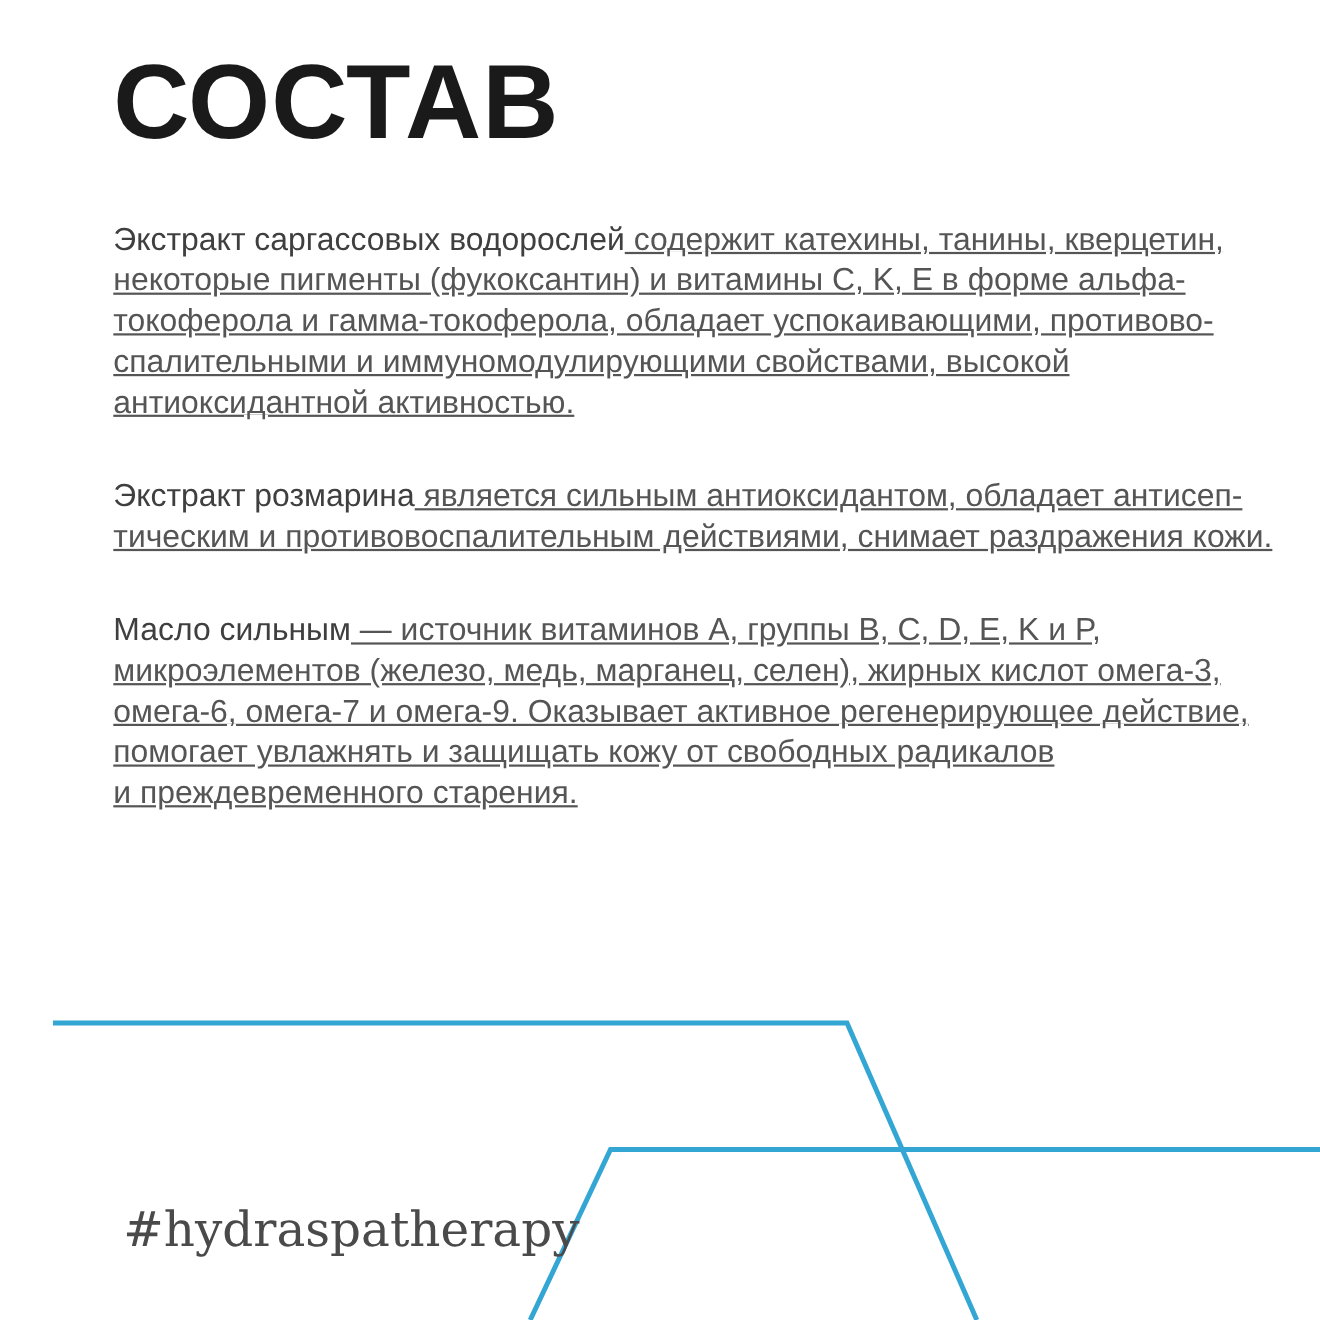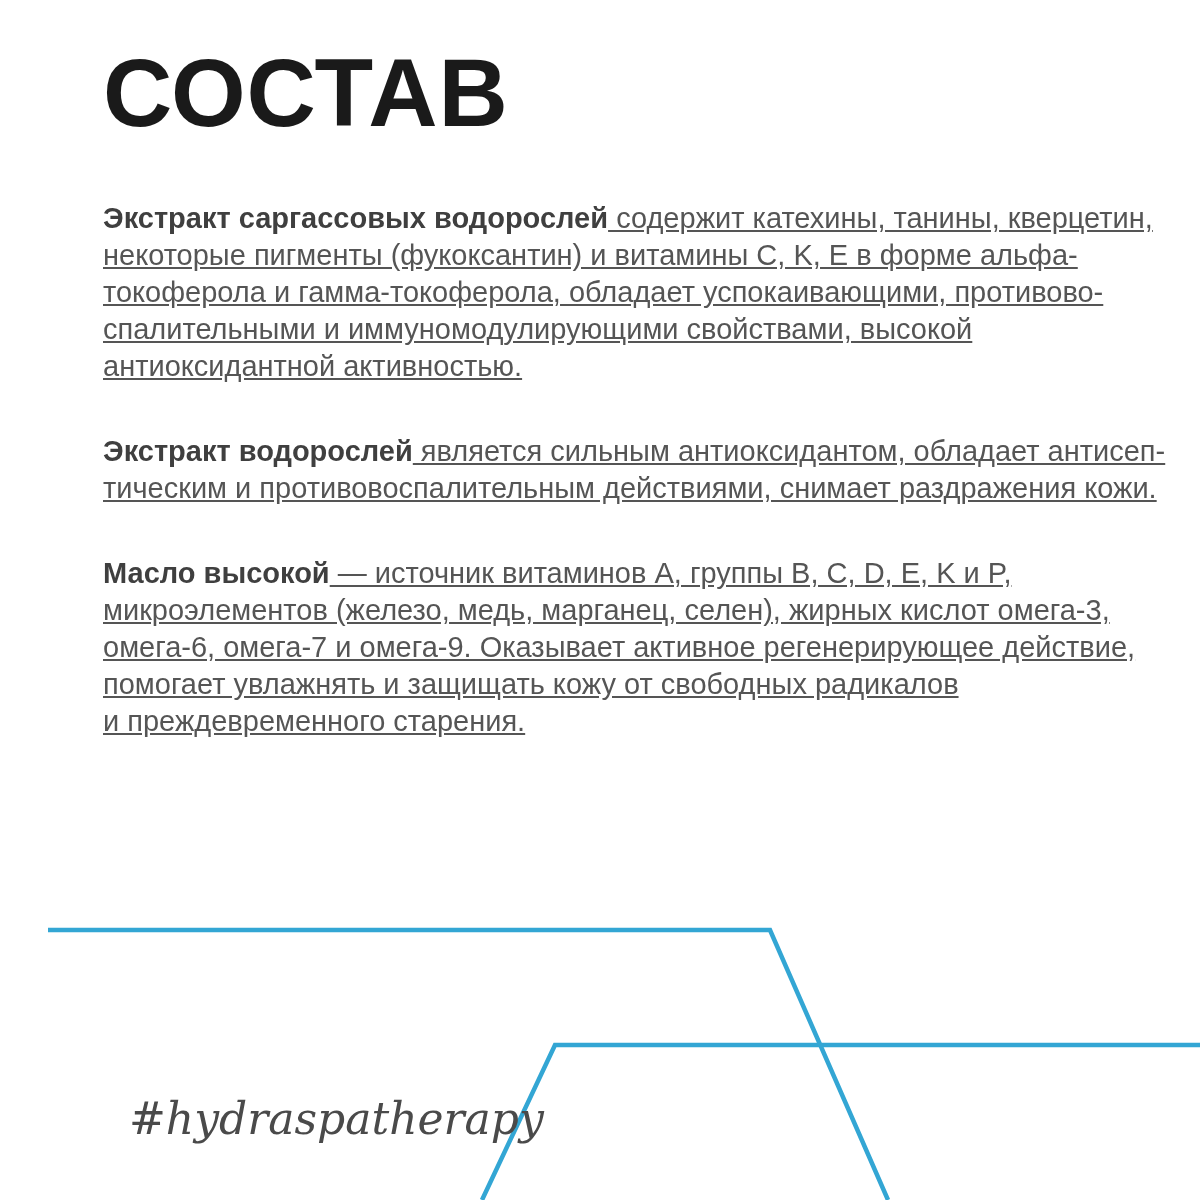--- a/index.html
+++ b/index.html
@@ -35,34 +35,33 @@
     color: var(--title-color);
   }
   .ingredient {
     margin: 0 0 48px 0;
     max-width: 1115px;
     font-size: 29px;
     line-height: 37px;
     color: var(--body-color);
   }
   .ingredient .lead {
-    font-weight: 700;
+    font-weight: 400;
     color: var(--lead-color);
   }
   .ingredient .desc {
     white-space: pre-line;
     text-decoration: underline;
   }
   .hashtag {
     position: absolute;
-    left: 81px;
+    left: 64px;
     top: 1093px;
     z-index: 1;
     font-family: "DejaVu Serif", serif;
-    font-style: italic;
     font-size: 44px;
     color: var(--hashtag-color);
   }
   svg.lines {
     position: absolute;
     inset: 0;
     width: 1200px; height: 1200px;
     z-index: 0;
   }
   svg.lines polyline {
@@ -87,25 +86,25 @@
 
     <section>
       <p class="ingredient">
         <strong class="lead">Экстракт саргассовых водорослей</strong><span class="desc"> содержит катехины, танины, кверцетин,
 некоторые пигменты (фукоксантин) и витамины C, K, E в форме альфа-
 токоферола и гамма-токоферола, обладает успокаивающими, противово-
 спалительными и иммуномодулирующими свойствами, высокой
 антиоксидантной активностью.</span>
       </p>
       <p class="ingredient">
-        <strong class="lead">Экстракт водорослей</strong><span class="desc"> является сильным антиоксидантом, обладает антисеп-
+        <strong class="lead">Экстракт розмарина</strong><span class="desc"> является сильным антиоксидантом, обладает антисеп-
 тическим и противовоспалительным действиями, снимает раздражения кожи.</span>
       </p>
       <p class="ingredient">
-        <strong class="lead">Масло высокой</strong><span class="desc"> — источник витаминов А, группы B, C, D, E, K и P,
+        <strong class="lead">Масло сильным</strong><span class="desc"> — источник витаминов А, группы B, C, D, E, K и P,
 микроэлементов (железо, медь, марганец, селен), жирных кислот омега-3,
 омега-6, омега-7 и омега-9. Оказывает активное регенерирующее действие,
 помогает увлажнять и защищать кожу от свободных радикалов
 и преждевременного старения.</span>
       </p>
     </section>
   </div>
 
   <div class="hashtag">#hydraspatherapy</div>
 

